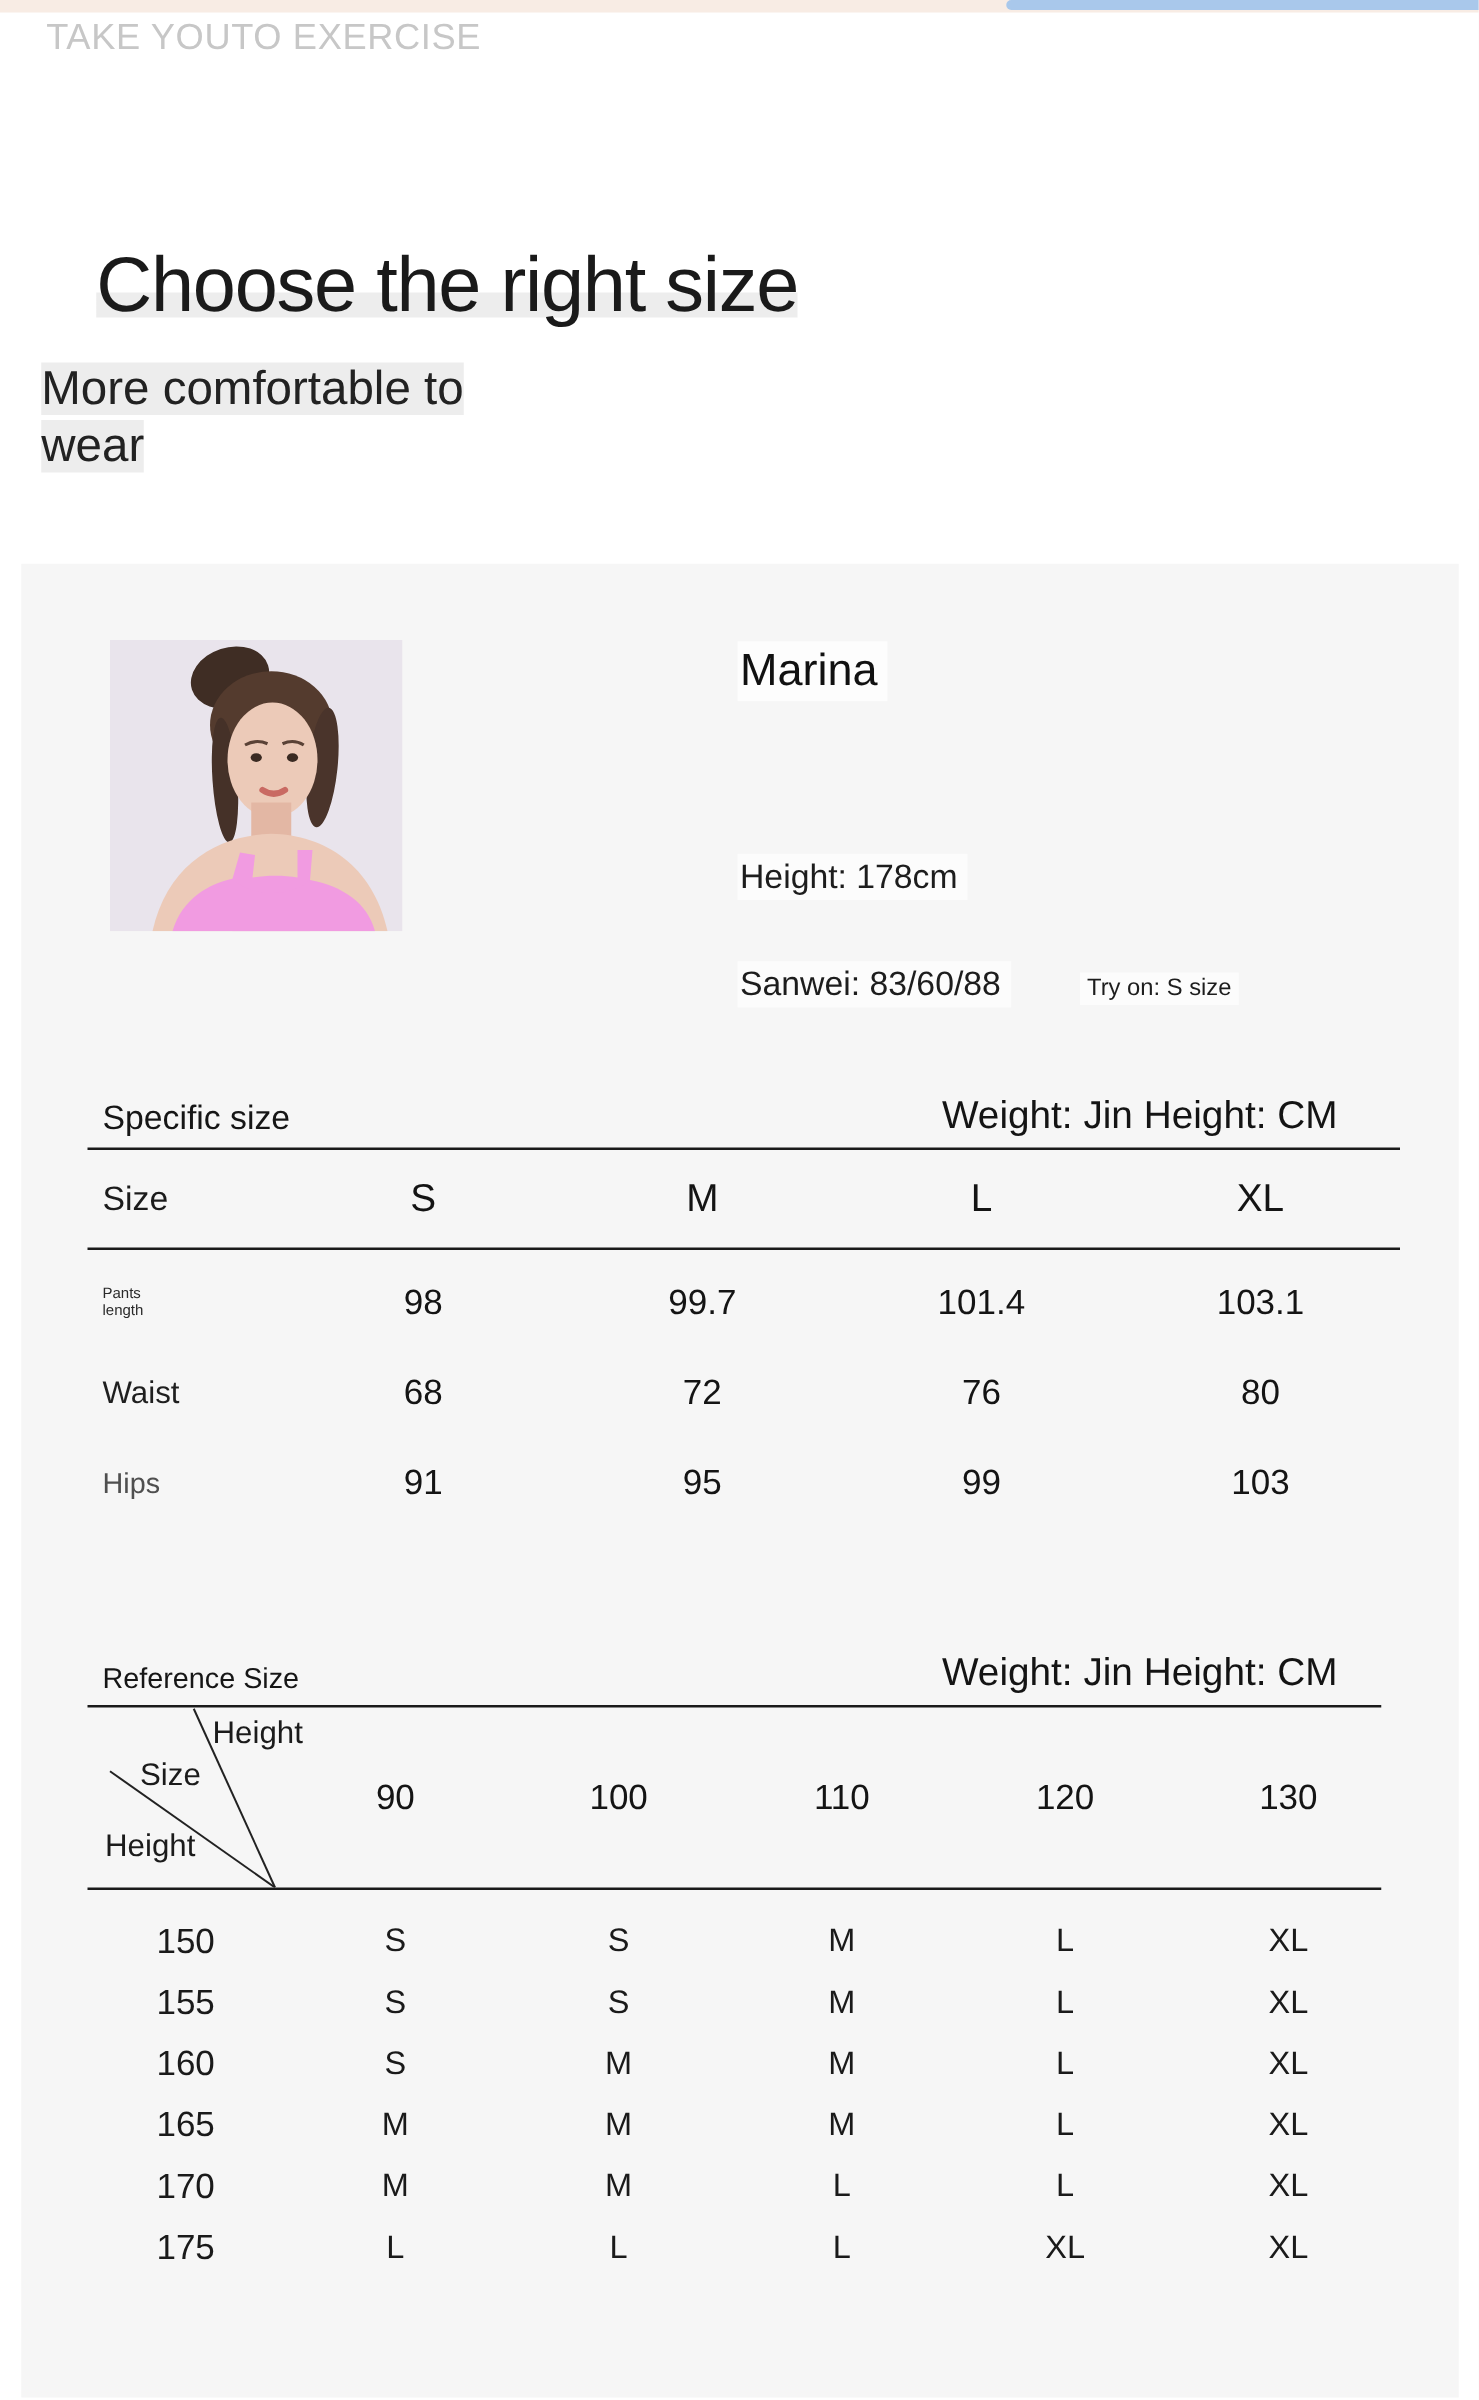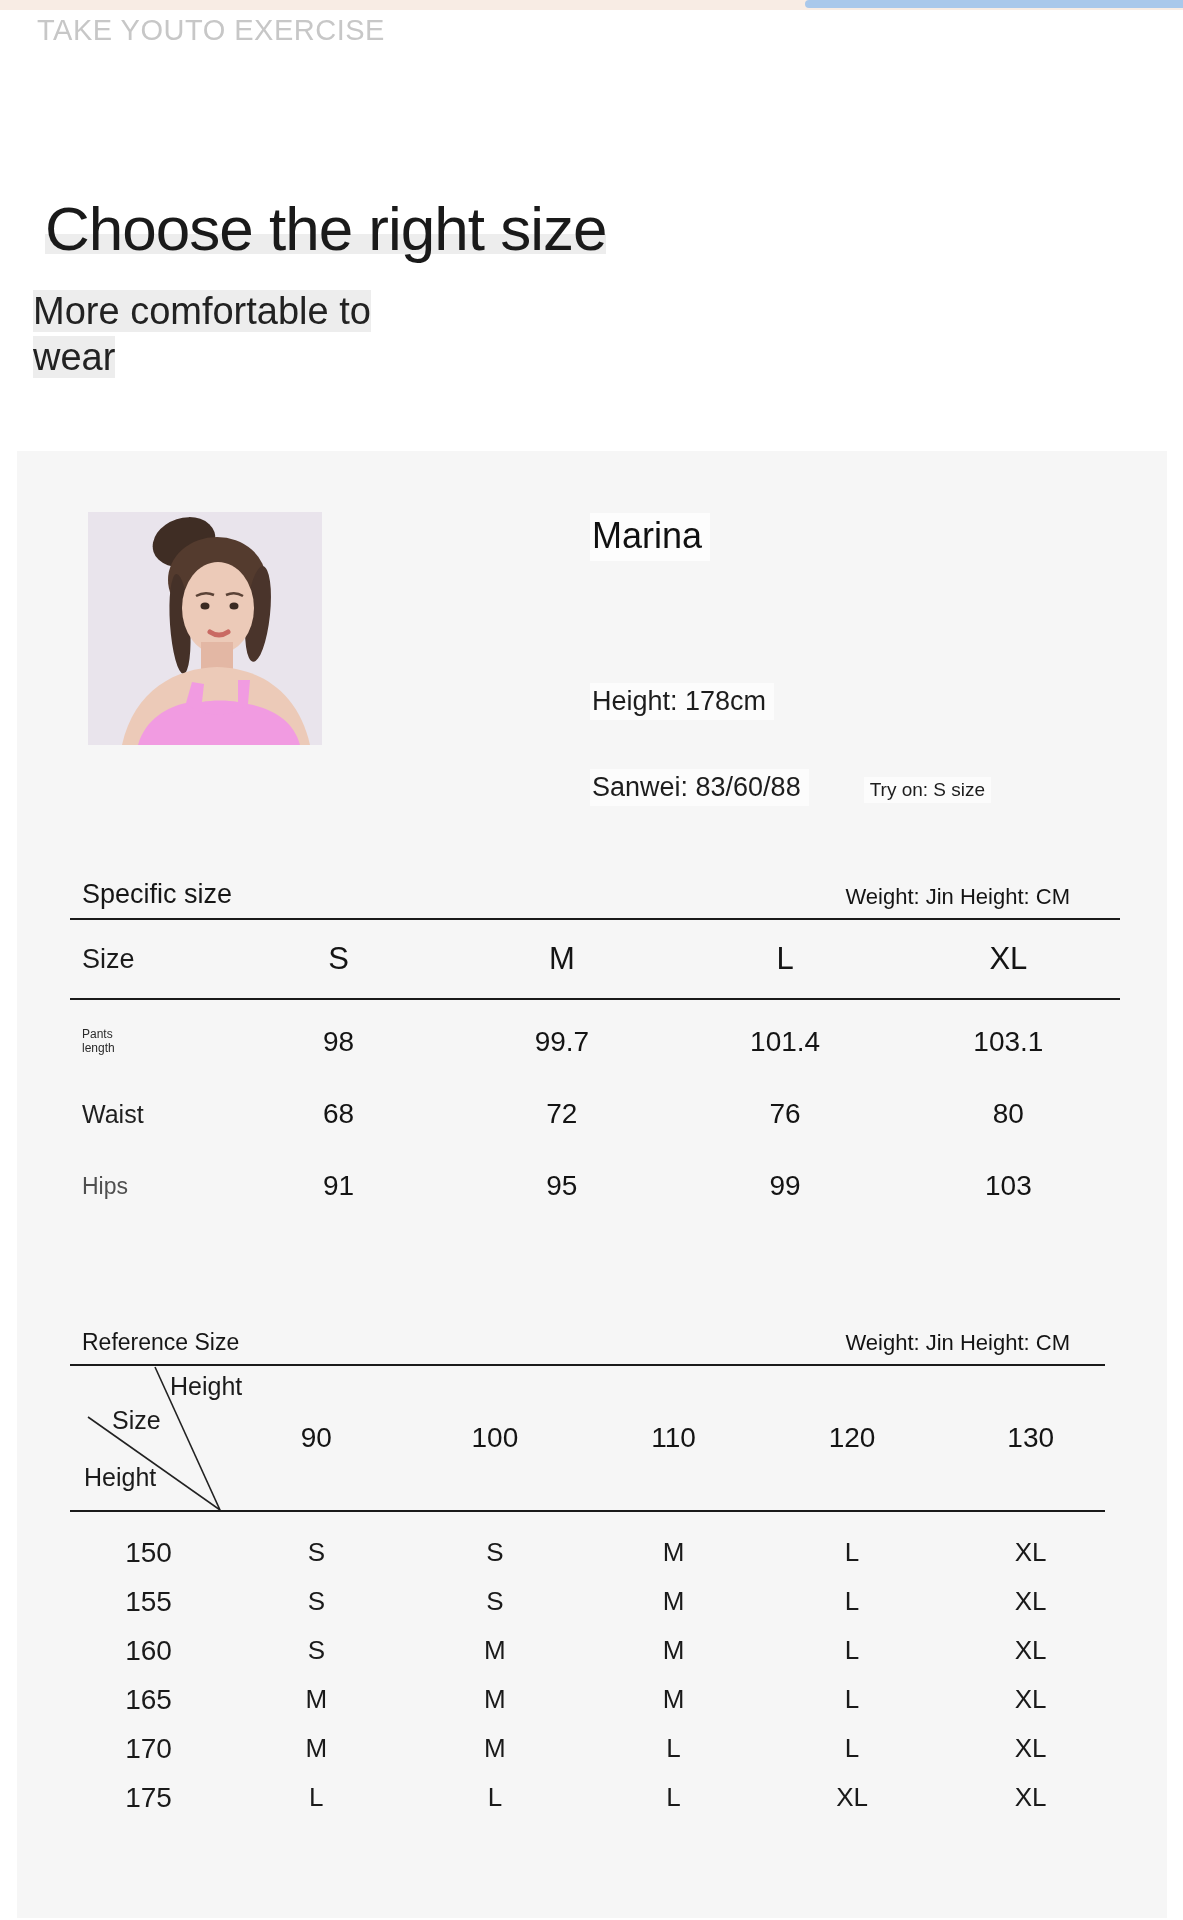--- a/index.html
+++ b/index.html
@@ -10,41 +10,41 @@
   }
   
   .top-strip{position:absolute;left:0;top:0;width:1183px;height:10px;background:#f8ece4;}
   .blue-bar{position:absolute;right:0;top:0;width:378px;height:8px;background:#a9c8eb;border-radius:4px 0 0 4px;}
   
   .brand-row{position:absolute;left:37px;right:33px;top:14px;display:flex;justify-content:flex-start;
     font-size:29px;color:#c7c7c7;letter-spacing:.5px;}
   
   .hero-title{position:absolute;left:45px;top:196px;font-size:62px;letter-spacing:-1px;color:#1a1a1a;
     font-weight:400;line-height:1.05;}
-  .hero-title span{background:linear-gradient(#ededed,#ededed) no-repeat left 82%/100% 20px;}
+  .hero-title span{background:linear-gradient(#ededed,#ededed) no-repeat left 82%/100% 20px;margin-left:32px;}
   .hero-sub{position:absolute;left:33px;top:288px;width:430px;font-size:38px;line-height:1.22;color:#222;}
   .hero-sub span{background:#ededed;box-decoration-break:clone;-webkit-box-decoration-break:clone;}
   
   .card{position:absolute;left:17px;top:451px;width:1150px;height:1467px;background:#f6f6f6;}
   
   .photo{position:absolute;left:71px;top:61px;width:234px;height:233px;}
   
   .model-info{position:absolute;left:573px;top:62px;}
   .model-name{font-size:36px;color:#111;background:rgba(255,255,255,.75);padding:2px 8px 4px 2px;display:inline-block;}
   .model-height{position:absolute;left:573px;top:232px;font-size:27px;color:#1d1d1d;background:rgba(255,255,255,.7);padding:3px 8px 3px 2px;}
   .model-row2{position:absolute;left:573px;top:318px;display:flex;align-items:baseline;gap:55px;}
   .model-sanwei{font-size:27px;color:#1d1d1d;background:rgba(255,255,255,.7);padding:3px 8px 3px 2px;}
   .model-tryon{font-size:19px;color:#1d1d1d;background:rgba(255,255,255,.7);padding:2px 6px;}
   
   .tables{position:absolute;left:53px;top:411px;width:1050px;}
   .sec-head{display:flex;justify-content:space-between;align-items:flex-end;height:56px;padding-bottom:8px;box-sizing:border-box;}
   .sec-head.ref{height:57px;margin-top:85px;}
   .sec-title{font-size:27px;color:#161616;padding-left:12px;}
   .sec-title.small{font-size:23px;}
-  .unit-note{font-size:22px;color:#141414;margin-right:50px;font-weight:500;}
+  .unit-note{font-size:31px;color:#141414;margin-right:50px;font-weight:500;}
   .rule{height:2px;background:#1a1a1a;}
   .rule.ref{width:1035px;}
   .trow{display:flex;align-items:center;}
   .tlabel{width:157px;box-sizing:border-box;padding-left:12px;flex:none;}
   .tcell{flex:1;text-align:center;}
   
   .t1-cols{height:78px;}
   .t1-cols .tlabel{font-size:27px;color:#1b1b1b;}
   .t1-cols .tcell{font-size:31px;color:#141414;}
   .t1-rows{padding-top:6px;}

